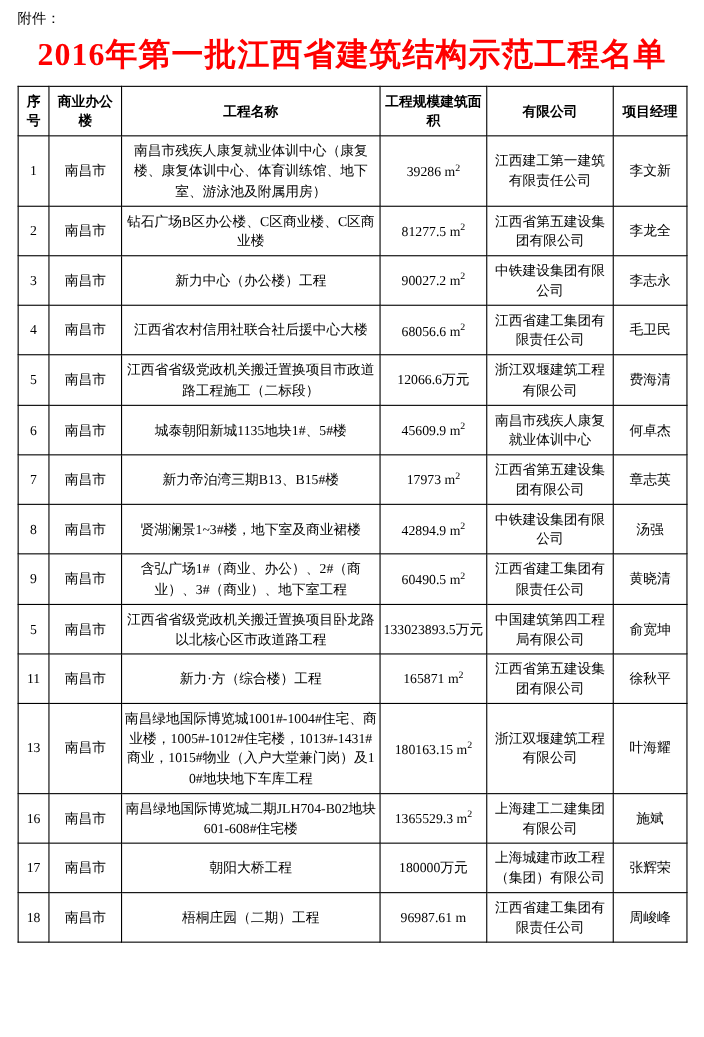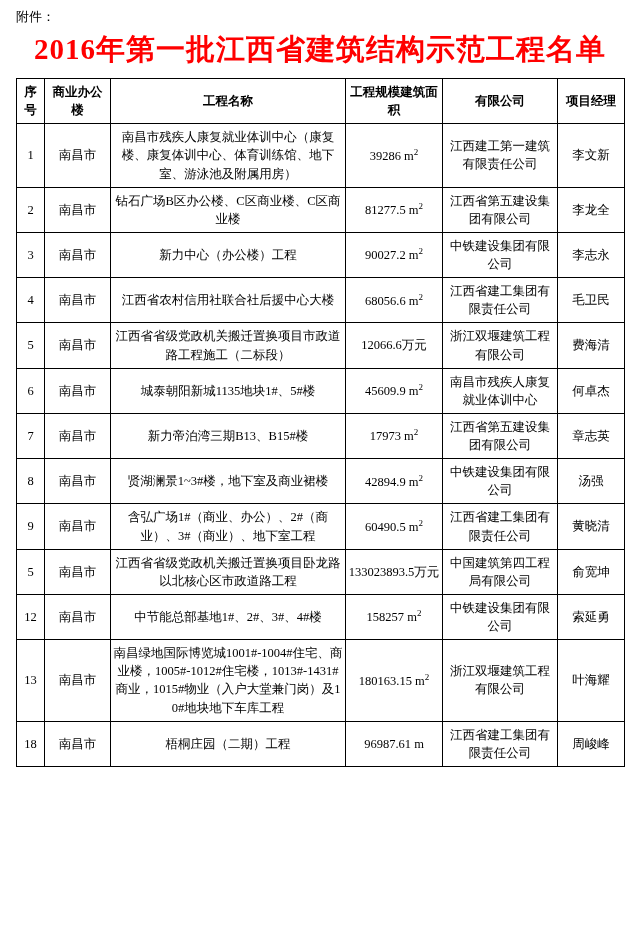--- a/index.html
+++ b/index.html
@@ -152,34 +152,50 @@
         </tr>
         <tr>
           <td>5</td>
           <td>南昌市</td>
           <td>江西省省级党政机关搬迁置换项目卧龙路以北核心区市政道路工程</td>
           <td>133023893.5万元</td>
           <td>中国建筑第四工程局有限公司</td>
           <td>俞宽坤</td>
         </tr>
         <tr>
-          <td>12</td>
-          <td>南昌市</td>
-          <td>中节能总部基地1#、2#、3#、4#楼</td>
-          <td>158257 m<sup>2</sup></td>
-          <td>中铁建设集团有限公司</td>
-          <td>索延勇</td>
+          <td>11</td>
+          <td>南昌市</td>
+          <td>新力·方（综合楼）工程</td>
+          <td>165871 m<sup>2</sup></td>
+          <td>江西省第五建设集团有限公司</td>
+          <td>徐秋平</td>
         </tr>
         <tr>
           <td>13</td>
           <td>南昌市</td>
           <td>南昌绿地国际博览城1001#-1004#住宅、商业楼，1005#-1012#住宅楼，1013#-1431#商业，1015#物业（入户大堂兼门岗）及10#地块地下车库工程</td>
           <td>180163.15 m<sup>2</sup></td>
           <td>浙江双堰建筑工程有限公司</td>
           <td>叶海耀</td>
+        </tr>
+        <tr>
+          <td>16</td>
+          <td>南昌市</td>
+          <td>南昌绿地国际博览城二期JLH704-B02地块601-608#住宅楼</td>
+          <td>1365529.3 m<sup>2</sup></td>
+          <td>上海建工二建集团有限公司</td>
+          <td>施斌</td>
+        </tr>
+        <tr>
+          <td>17</td>
+          <td>南昌市</td>
+          <td>朝阳大桥工程</td>
+          <td>180000万元</td>
+          <td>上海城建市政工程（集团）有限公司</td>
+          <td>张辉荣</td>
         </tr>
         <tr>
           <td>18</td>
           <td>南昌市</td>
           <td>梧桐庄园（二期）工程</td>
           <td>96987.61 m</td>
           <td>江西省建工集团有限责任公司</td>
           <td>周峻峰</td>
         </tr>
       </tbody>

